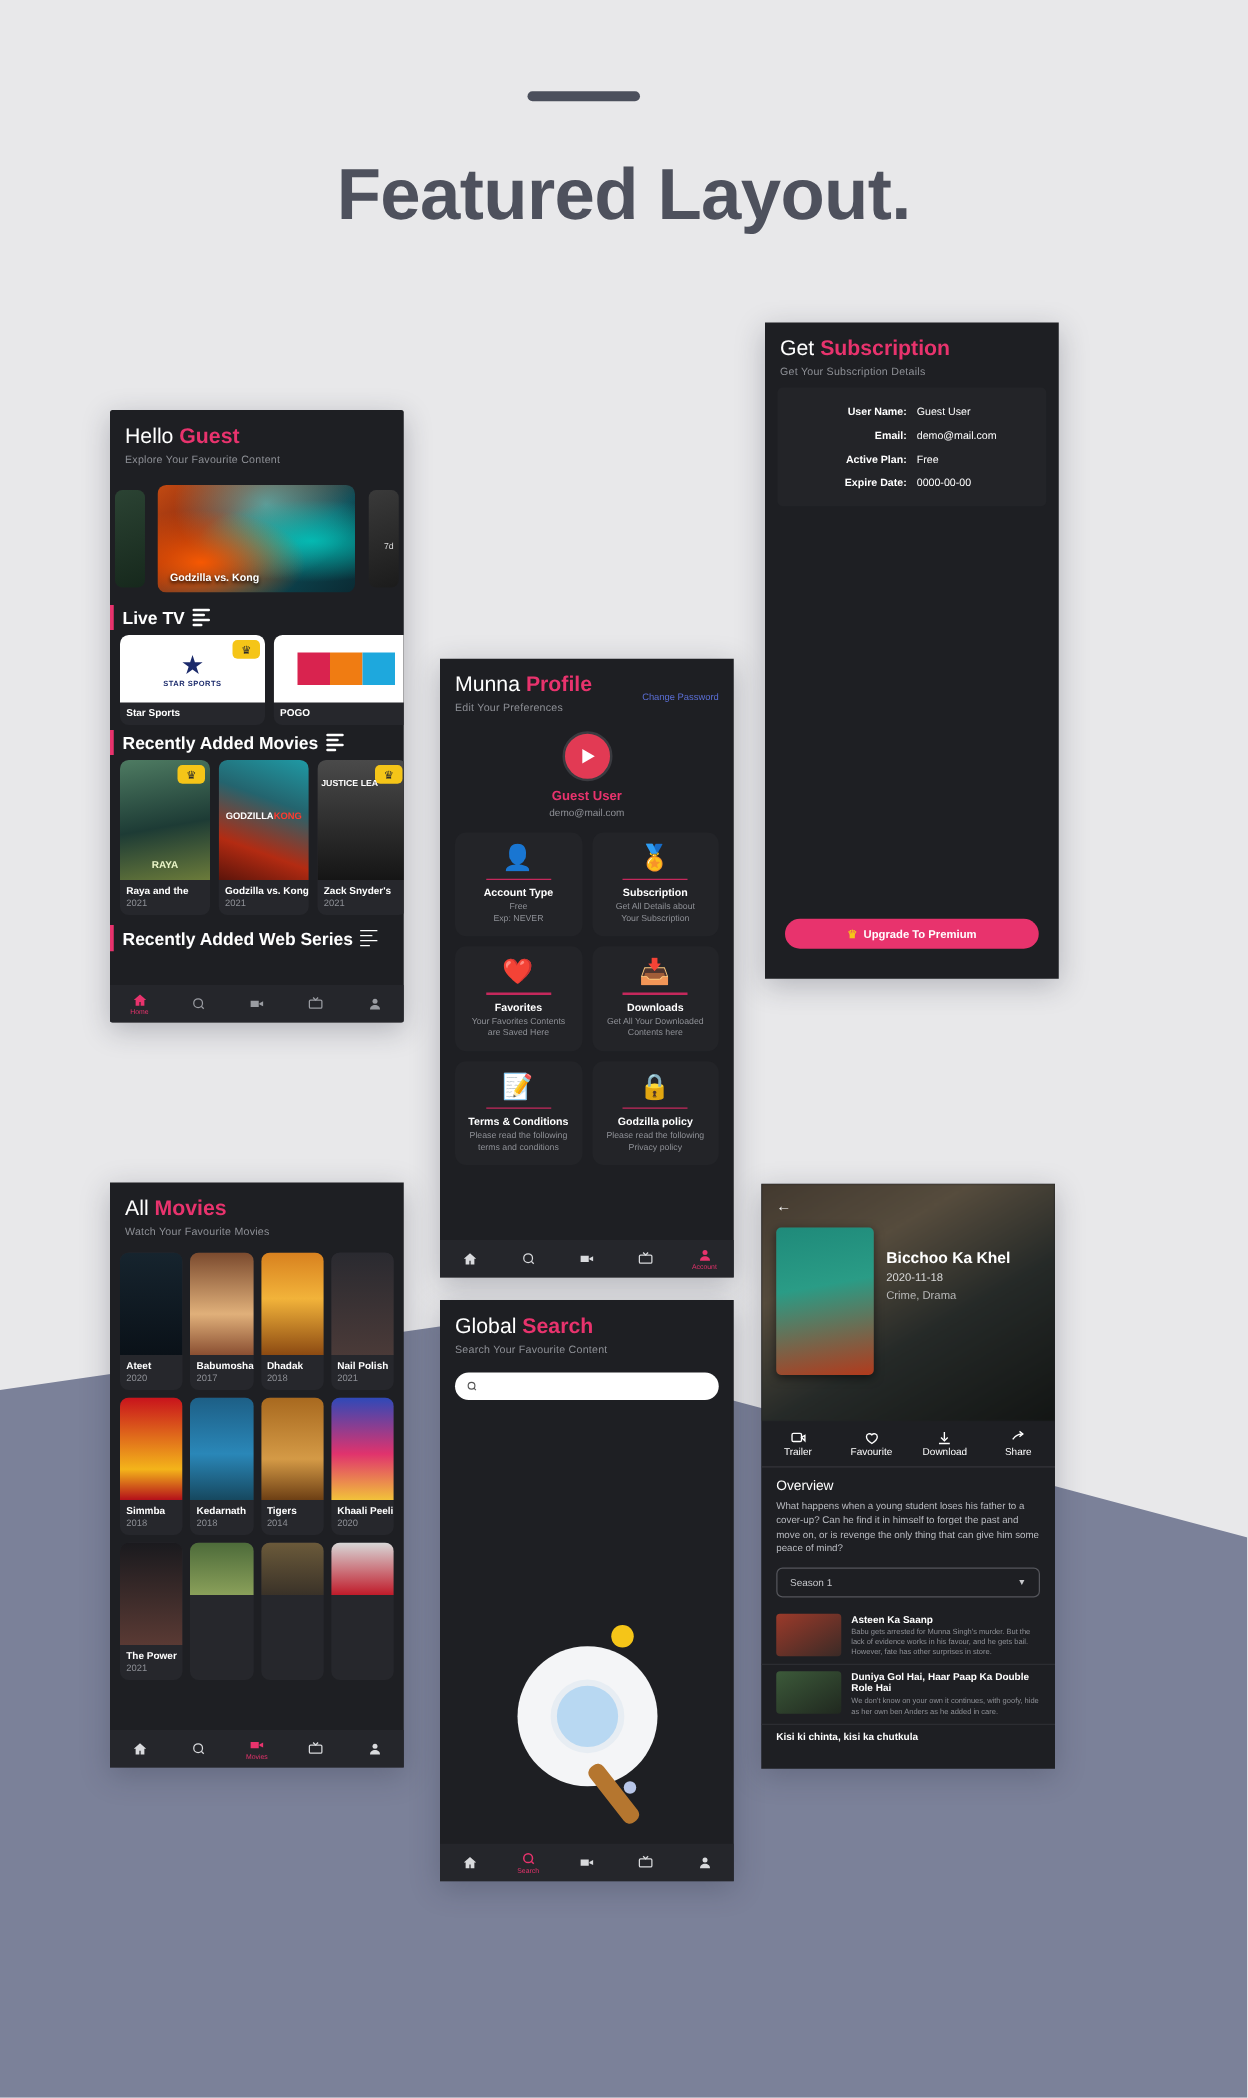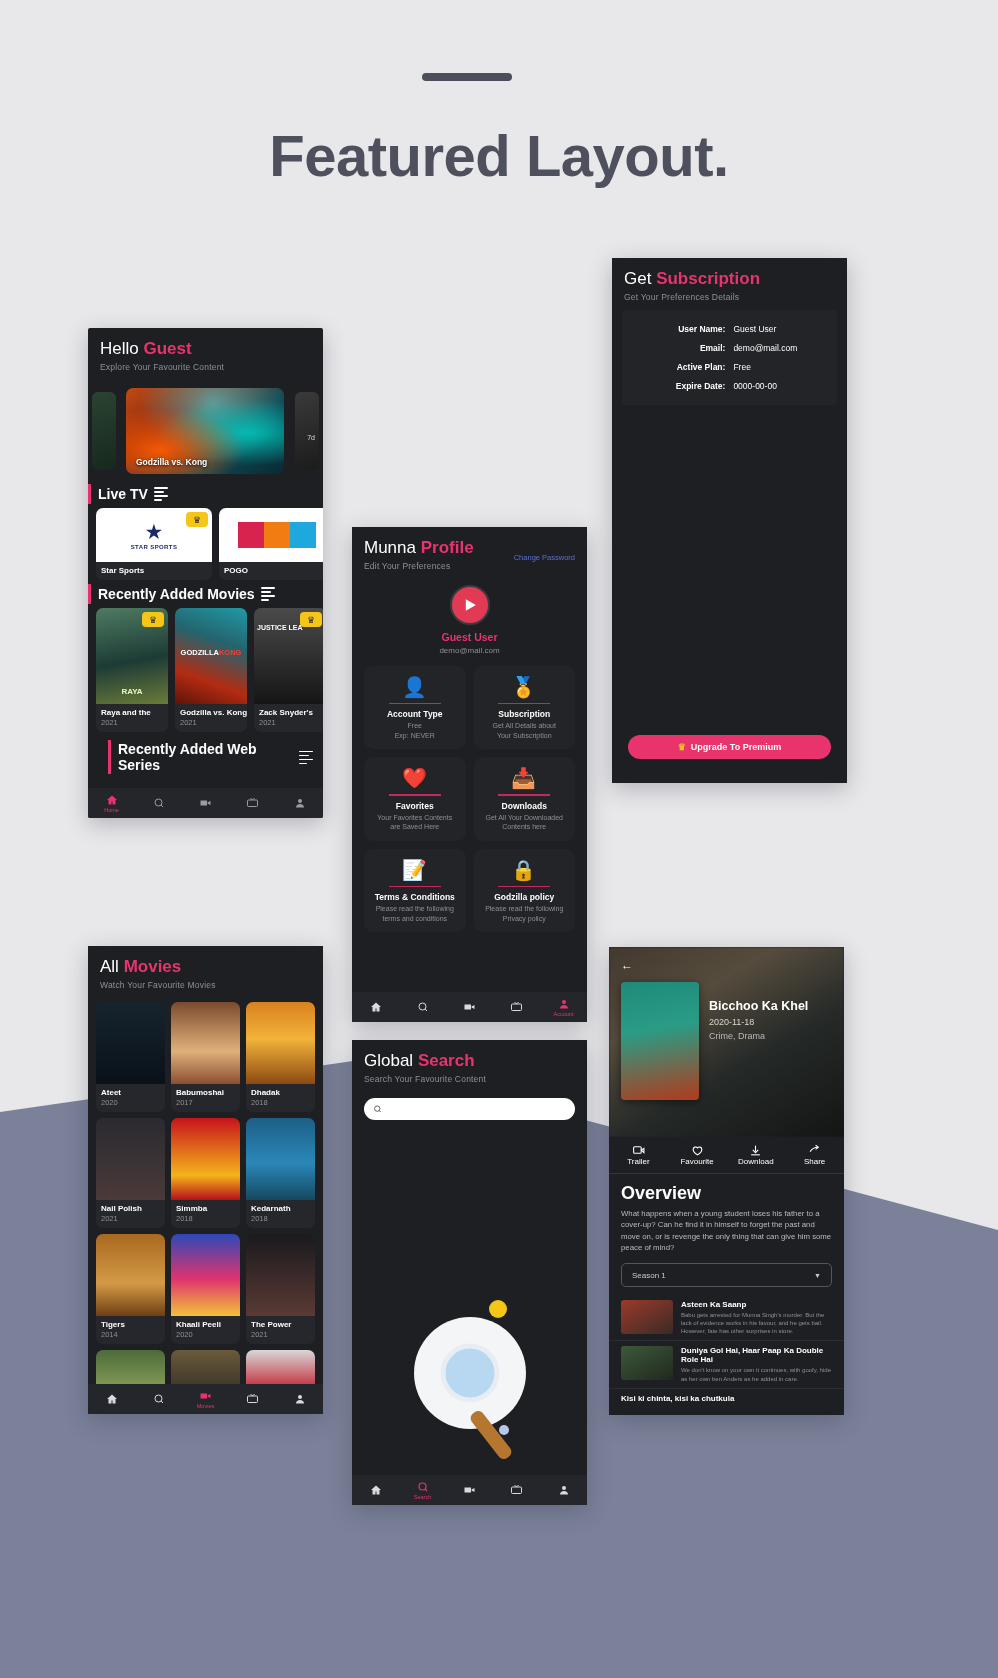--- a/index.html
+++ b/index.html
@@ -121,21 +121,21 @@
   .hero { position:relative; height:190px; overflow:hidden; }
   .hero-bg{ position:absolute; inset:0; background-size:cover; background-position:center; filter:blur(1px) brightness(.62);}
   .hero-poster{ position:absolute; left:12px; top:35px; width:78px; height:118px; border-radius:4px; background-size:cover; background-position:center; box-shadow:0 2px 8px rgba(0,0,0,.5);}
   .hero-name{ position:absolute; left:100px; top:52px; font-size:12.5px; font-weight:700; }
   .hero-date{ position:absolute; left:100px; top:70px; font-size:9px; color:#d8d8d8;}
   .hero-gen { position:absolute; left:100px; top:84px; font-size:9px; color:#b9b9b9;}
   .back-arrow{ position:absolute; left:12px; top:11px; color:#fff; font-size:12px;}
   .act-row{ display:flex; border-bottom:1px solid #34353a;}
   .act{ flex:1; display:flex; flex-direction:column; align-items:center; padding:7px 0 7px;}
   .act .lbl{ font-size:8px; margin-top:0;}
-  .ov-title{ font-size:18px; font-weight:700; padding:9px 12px 4px;}
+  .ov-title{ font-size:11px; font-weight:400; padding:9px 12px 4px;}
   .ov-body{ font-size:7.8px; color:#b9bbc0; line-height:1.45; padding:0 12px 8px;}
   .season-sel{
     margin:2px 12px 8px; height:24px; border:1px solid #55565c; border-radius:5px;
     display:flex; align-items:center; justify-content:space-between; padding:0 10px;
     font-size:8px; color:#c8c9cd;
   }
   .ep{ display:flex; gap:8px; padding:5px 12px; border-bottom:1px solid #2c2d32;}
   .ep-thumb{ width:52px; height:34px; border-radius:3px; background-size:cover; background-position:center; flex:none;}
   .ep-t{ font-size:8px; font-weight:700;}
   .ep-d{ font-size:6px; color:#8e9096; line-height:1.35; margin-top:2px;}
@@ -232,21 +232,21 @@
     <div class="card" style="width:72px;">
       <div class="poster" style="height:96px; background:linear-gradient(180deg,#4a4a4a,#151515);">
         <div class="crown">♛</div>
         <div style="position:absolute;left:3px;top:16px;font-size:7px;font-weight:700;color:#fff;">JUSTICE LEA</div>
       </div>
       <div class="cap">Zack Snyder's</div>
       <div class="yr">2021</div>
     </div>
   </div>
 
-  <div class="sec-head" style="margin-top:4px;margin-left:20px;">
+  <div class="sec-head" style="margin-top:4px;">
     <div class="sec-title">Recently Added Web Series</div>
     <span class="list-icon">
         <i></i>
         <i></i>
         <i></i>
         <i></i>
       </span>
   </div>
 
   <div class="nav">
@@ -281,21 +281,21 @@
         </svg>
     </div>
   </div>
 </div>
 
 <div class="phone" id="phone-sub" style="left:612px; top:258px; width:235px; height:525px;">
   <div class="scrn-head">
     <div class="scrn-title">
       <span>Get </span><span class="accent">Subscription</span>
     </div>
-    <div class="scrn-sub">Get Your Preferences Details</div>
+    <div class="scrn-sub">Get Your Subscription Details</div>
   </div>
   <div class="sub-panel">
     <div class="sub-row">
       <div class="sub-k">User Name:</div>
       <div class="sub-v">Guest User</div>
     </div>
     <div class="sub-row">
       <div class="sub-k">Email:</div>
       <div class="sub-v">demo@mail.com</div>
     </div>
@@ -411,21 +411,21 @@
   </div>
 </div>
 
 <div class="phone" id="phone-movies" style="left:88px; top:946px; width:235px; height:468px;">
   <div class="scrn-head">
     <div class="scrn-title">
       <span>All </span><span class="accent">Movies</span>
     </div>
     <div class="scrn-sub">Watch Your Favourite Movies</div>
   </div>
-  <div style="display:grid; grid-template-columns:repeat(3,1fr); gap:6px; padding:4px 8px 0;">
+  <div style="display:grid; grid-template-columns:repeat(4,1fr); gap:6px; padding:4px 8px 0;">
     <div class="card">
       <div class="poster" style="height:82px; background:linear-gradient(180deg,#16242e,#0a1118);"></div>
       <div class="cap">Ateet</div>
       <div class="yr">2020</div>
     </div>
     <div class="card">
       <div class="poster" style="height:82px; background:linear-gradient(180deg,#7b4a2e,#e0b07a 60%,#8a4f32);"></div>
       <div class="cap">Babumoshai</div>
       <div class="yr">2017</div>
     </div>

